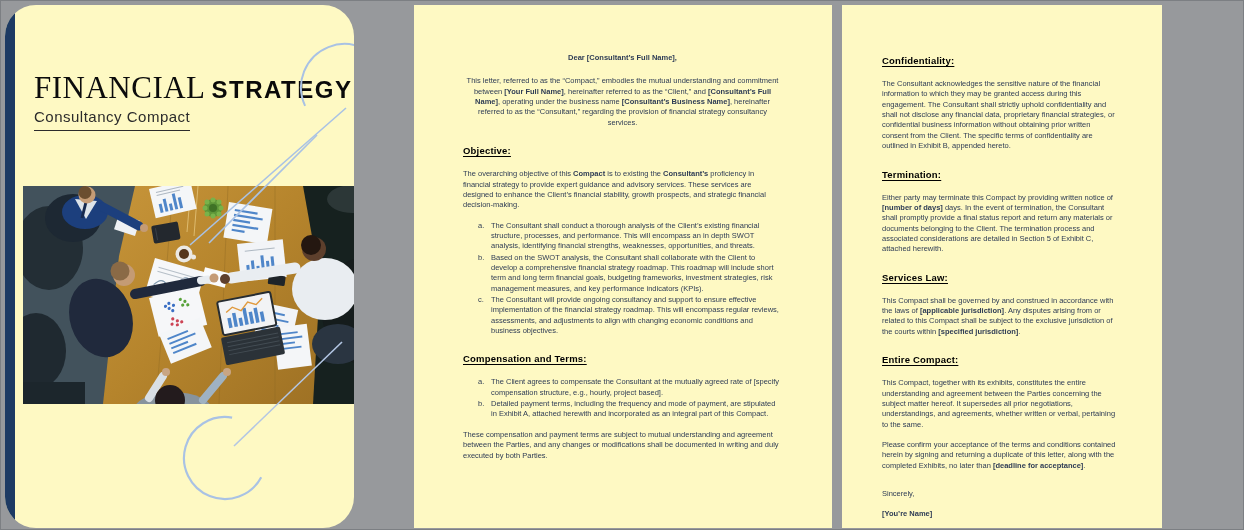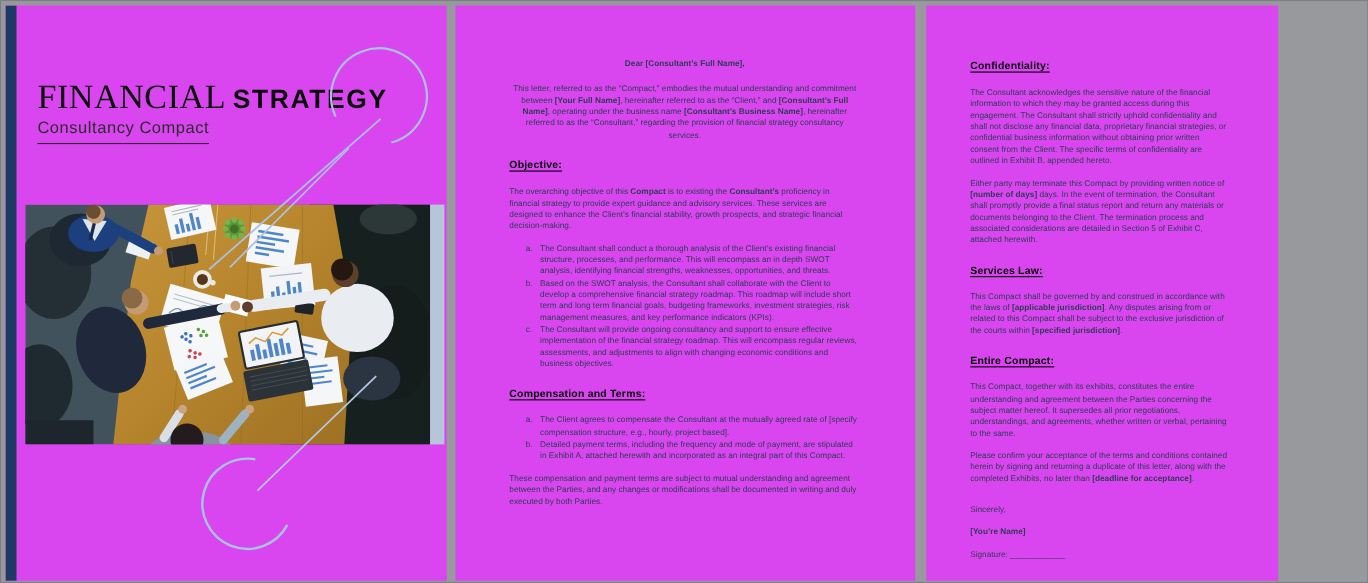--- a/index.html
+++ b/index.html
@@ -12,24 +12,24 @@
   }
   *{box-sizing:border-box;}
   html,body{margin:0;padding:0;}
   body{
     width:1244px;height:530px;position:relative;overflow:hidden;
     background:var(--canvas-bg);
     font-family:"Liberation Sans","DejaVu Sans",sans-serif;
   }
   .stage{position:absolute;inset:0;border:1px solid #7c7f83;}
   .page{
-    position:absolute;top:4px;height:523px;background:#d946ef;
+    position:absolute;top:4px;height:523px;background:#fef9c3;
     font-size:7.5px;line-height:1.38;color:var(--body-text);
   }
-  .page.cover{left:4px;width:401px;overflow:hidden;}
+  .page.cover{left:4px;width:349px;overflow:hidden;border-radius:31px;}
   .page.letter{left:413px;width:418px;padding:48px 50px 0 49px;}
   .page.terms{left:841px;width:320px;padding:49px 45px 0 40px;}
 
   
   p{margin:0 0 10px;}
   .center{text-align:center;}
   .salutation{text-align:center;font-weight:bold;margin:0 0 13px;}
   h3{
     font-size:9.5px;color:var(--heading-color);margin:16px 0 12px;
     text-decoration:underline;text-underline-offset:2px;letter-spacing:.2px;
@@ -307,20 +307,21 @@
         <span class="t">Detailed payment terms, including the frequency and mode of payment, are stipulated in Exhibit A, attached herewith and incorporated as an integral part of this Compact.</span>
       </div>
     </div>
     <p>These compensation and payment terms are subject to mutual understanding and agreement between the Parties, and any changes or modifications shall be documented in writing and duly executed by both Parties.</p>
   </section>
 
   <section class="page terms">
     <h3>Confidentiality:</h3>
     <p>The Consultant acknowledges the sensitive nature of the financial information to which they may be granted access during this engagement. The Consultant shall strictly uphold confidentiality and shall not disclose any financial data, proprietary financial strategies, or confidential business information without obtaining prior written consent from the Client. The specific terms of confidentiality are outlined in Exhibit B, appended hereto.</p>
 
+    <h3>Termination:</h3>
     <p><span>Either party may terminate this Compact by providing written notice of </span><span class="bold">[number of days]</span><span> days. In the event of termination, the Consultant shall promptly provide a final status report and return any materials or documents belonging to the Client. The termination process and associated considerations are detailed in Section 5 of Exhibit C, attached herewith.</span></p>
 
     <h3>Services Law:</h3>
     <p><span>This Compact shall be governed by and construed in accordance with the laws of </span><span class="bold">[applicable jurisdiction]</span><span>. Any disputes arising from or related to this Compact shall be subject to the exclusive jurisdiction of the courts within </span><span class="bold">[specified jurisdiction]</span><span>.</span></p>
 
     <h3>Entire Compact:</h3>
     <p>This Compact, together with its exhibits, constitutes the entire understanding and agreement between the Parties concerning the subject matter hereof. It supersedes all prior negotiations, understandings, and agreements, whether written or verbal, pertaining to the same.</p>
     <p><span>Please confirm your acceptance of the terms and conditions contained herein by signing and returning a duplicate of this letter, along with the completed Exhibits, no later than </span><span class="bold">[deadline for acceptance]</span><span>.</span></p>
 
     <p class="sincerely">Sincerely,</p>

